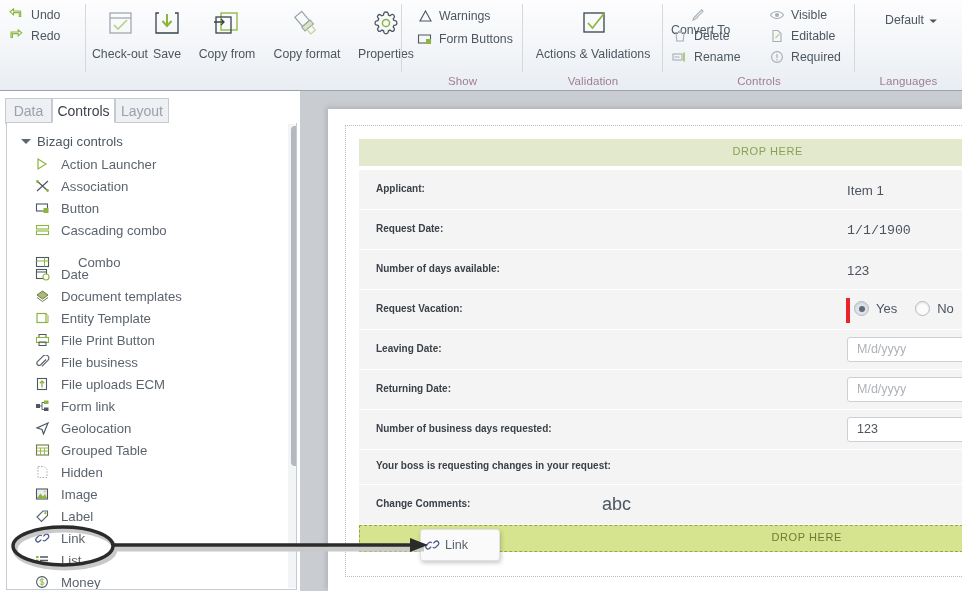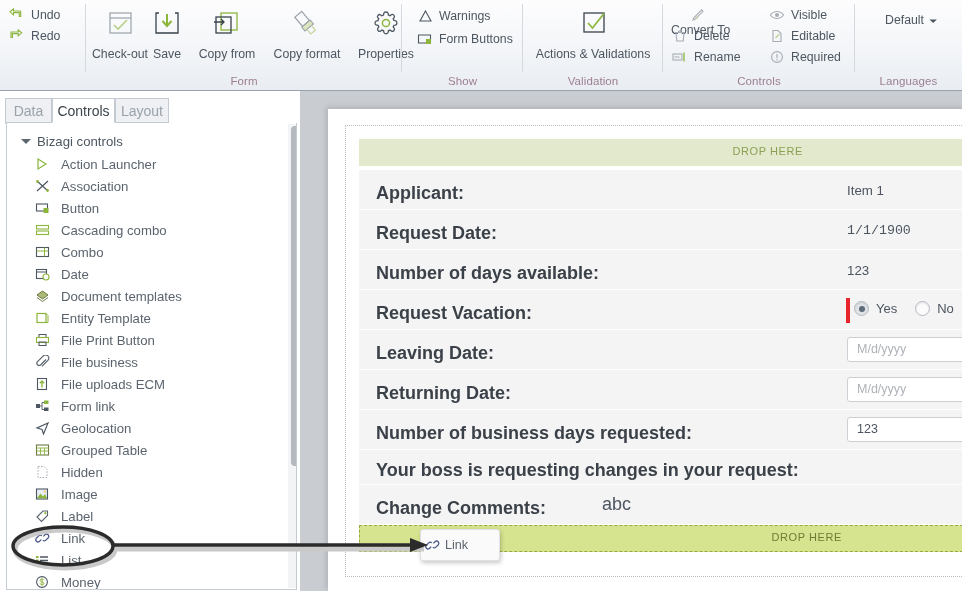--- a/index.html
+++ b/index.html
@@ -160,21 +160,21 @@
     letter-spacing: .6px;
   }
   .frow {
     position: absolute; left: 13px;
     width: 604px;
     background: #f4f4f5;
     box-sizing: border-box;
   }
   .flabel {
     position: absolute; left: 17px;
-    font-size: 18px; font-weight: bold; color: #3b4148;
+    font-size: 10px; font-weight: bold; color: #3b4148;
     white-space: nowrap;
   }
   .fvalue {
     position: absolute; left: 488px;
     font-size: 13.3px; color: #4c5560;
     white-space: nowrap;
   }
   .finput {
     position: absolute; left: 488px;
     width: 190px; height: 25px;
@@ -316,21 +316,20 @@
         <span class="ic">
           <svg width="32" height="30" viewBox="0 0 32 30">
             <g fill="none" stroke="#4d5761" stroke-width="1.3">
               <path d="M16 3c1.3 0 2 .6 2.2 1.6l.2 1.4 1.7.7 1.2-.9c.8-.6 1.7-.5 2.5.3s.9 1.7.3 2.5l-.9 1.2.7 1.7 1.4.2c1 .2 1.6.9 1.6 2.2s-.6 2-1.6 2.2l-1.4.2-.7 1.7.9 1.2c.6.8.5 1.7-.3 2.5s-1.7.9-2.5.3l-1.2-.9-1.7.7-.2 1.4c-.2 1-.9 1.6-2.2 1.6s-2-.6-2.2-1.6l-.2-1.4-1.7-.7-1.2.9c-.8.6-1.7.5-2.5-.3s-.9-1.7-.3-2.5l.9-1.2-.7-1.7-1.4-.2C5.6 16 5 15.3 5 14s.6-2 1.6-2.2l1.4-.2.7-1.7-.9-1.2c-.6-.8-.5-1.7.3-2.5s1.7-.9 2.5-.3l1.2.9 1.7-.7.2-1.4C13.9 3.6 14.7 3 16 3z"></path>
             </g>
             <circle cx="16" cy="14" r="3.6" fill="none" stroke="#8cb53c" stroke-width="1.5"></circle>
           </svg>
         </span>
         <span class="tx">Properties</span>
       </div>
-      <div class="glabel">Form</div>
       <div class="sep"></div>
     </div>
 
     <div class="rgroup" style="left:402px; width:121px;">
       <div class="smbtn" style="left:14px; top:8px;">
         <span class="sic">
           <svg width="15" height="14" viewBox="0 0 15 14">
               <path d="M7.5 2 13 12H2z" fill="none" stroke="#4d5761" stroke-width="1.1"></path>
             </svg>
         </span>
@@ -494,21 +493,21 @@
       <div class="titem" style="top:96px;">
         <span class="ti">
           <svg width="16" height="14" viewBox="0 0 16 14">
               <rect x="1.5" y="2.5" width="12" height="3.5" fill="none" stroke="#8cb53c" stroke-width="1.1"></rect>
               <rect x="1.5" y="8" width="12" height="3.5" fill="none" stroke="#8cb53c" stroke-width="1.1"></rect>
             </svg>
         </span>
         <span>Cascading combo</span>
       </div>
 
-      <div class="titem" style="top:118px;">
+      <div class="titem" style="top:128px;gap:17px;">
         <span class="ti">
           <svg width="16" height="14" viewBox="0 0 16 14">
               <rect x="1.5" y="2.5" width="12" height="9" fill="none" stroke="#4d5761" stroke-width="1.1"></rect>
               <path d="M1.5 6h12M9.5 2.5v9" stroke="#8cb53c" stroke-width="1"></path>
             </svg>
         </span>
         <span>Combo</span>
       </div>
 
       <div class="titem" style="top:140px;">

